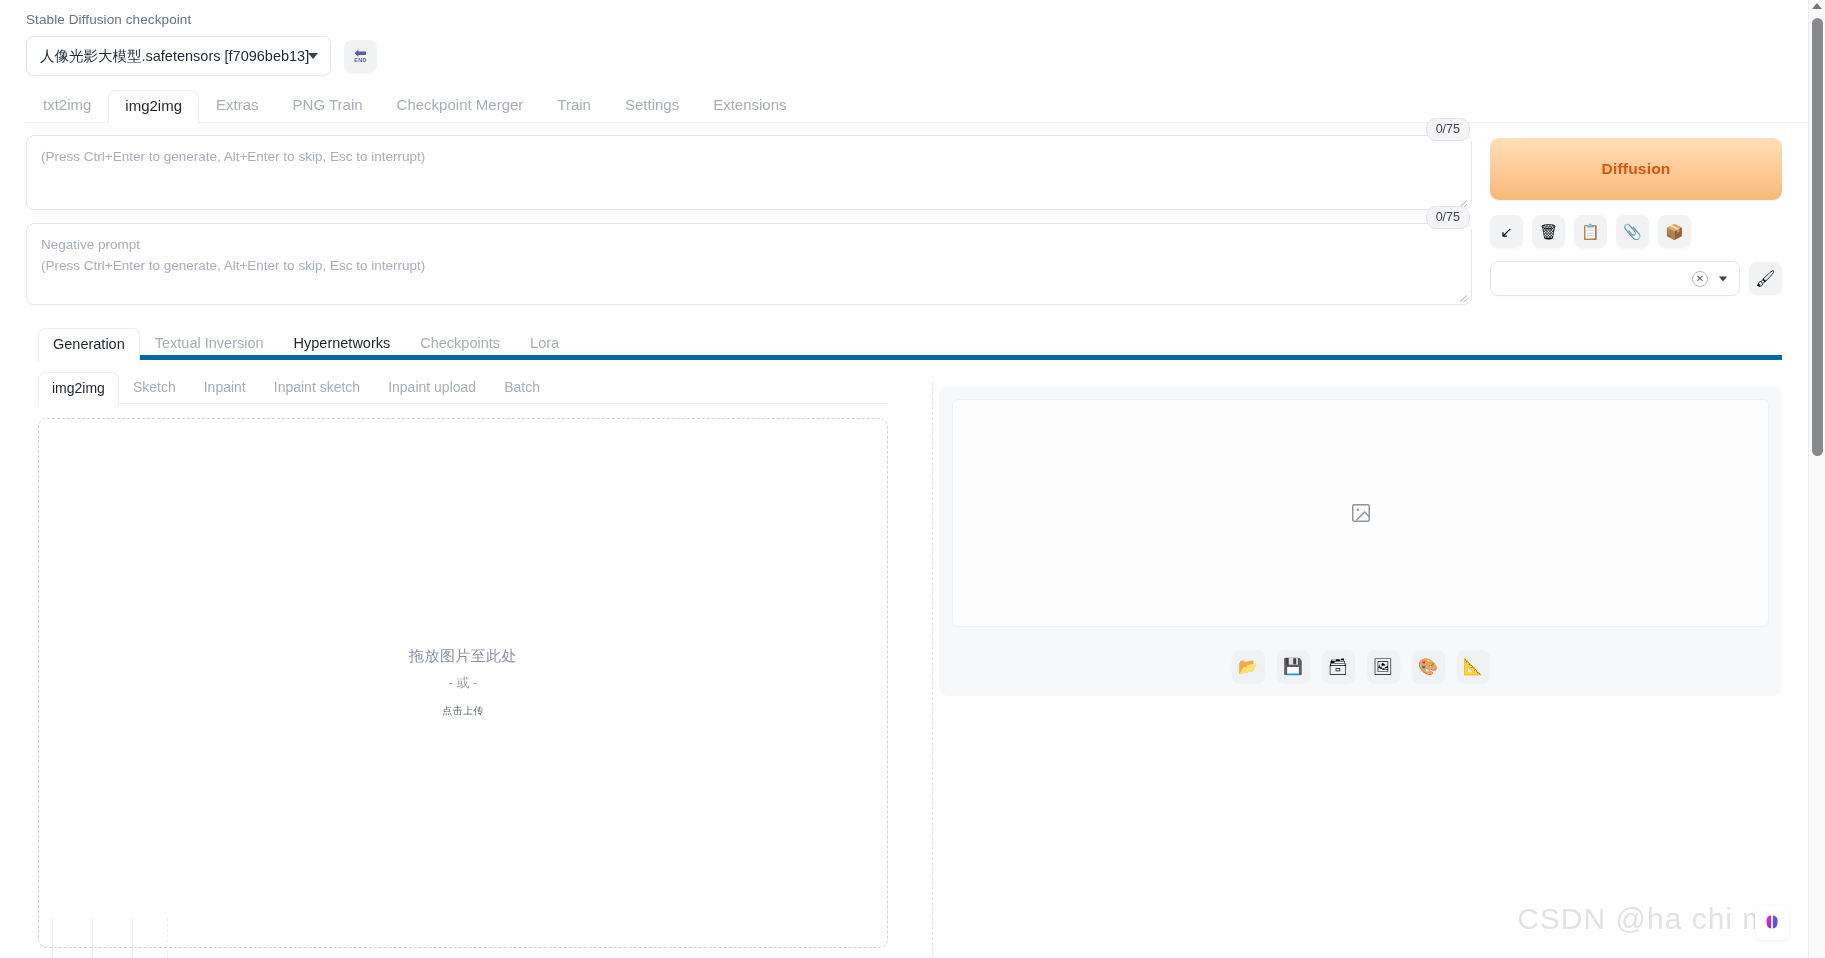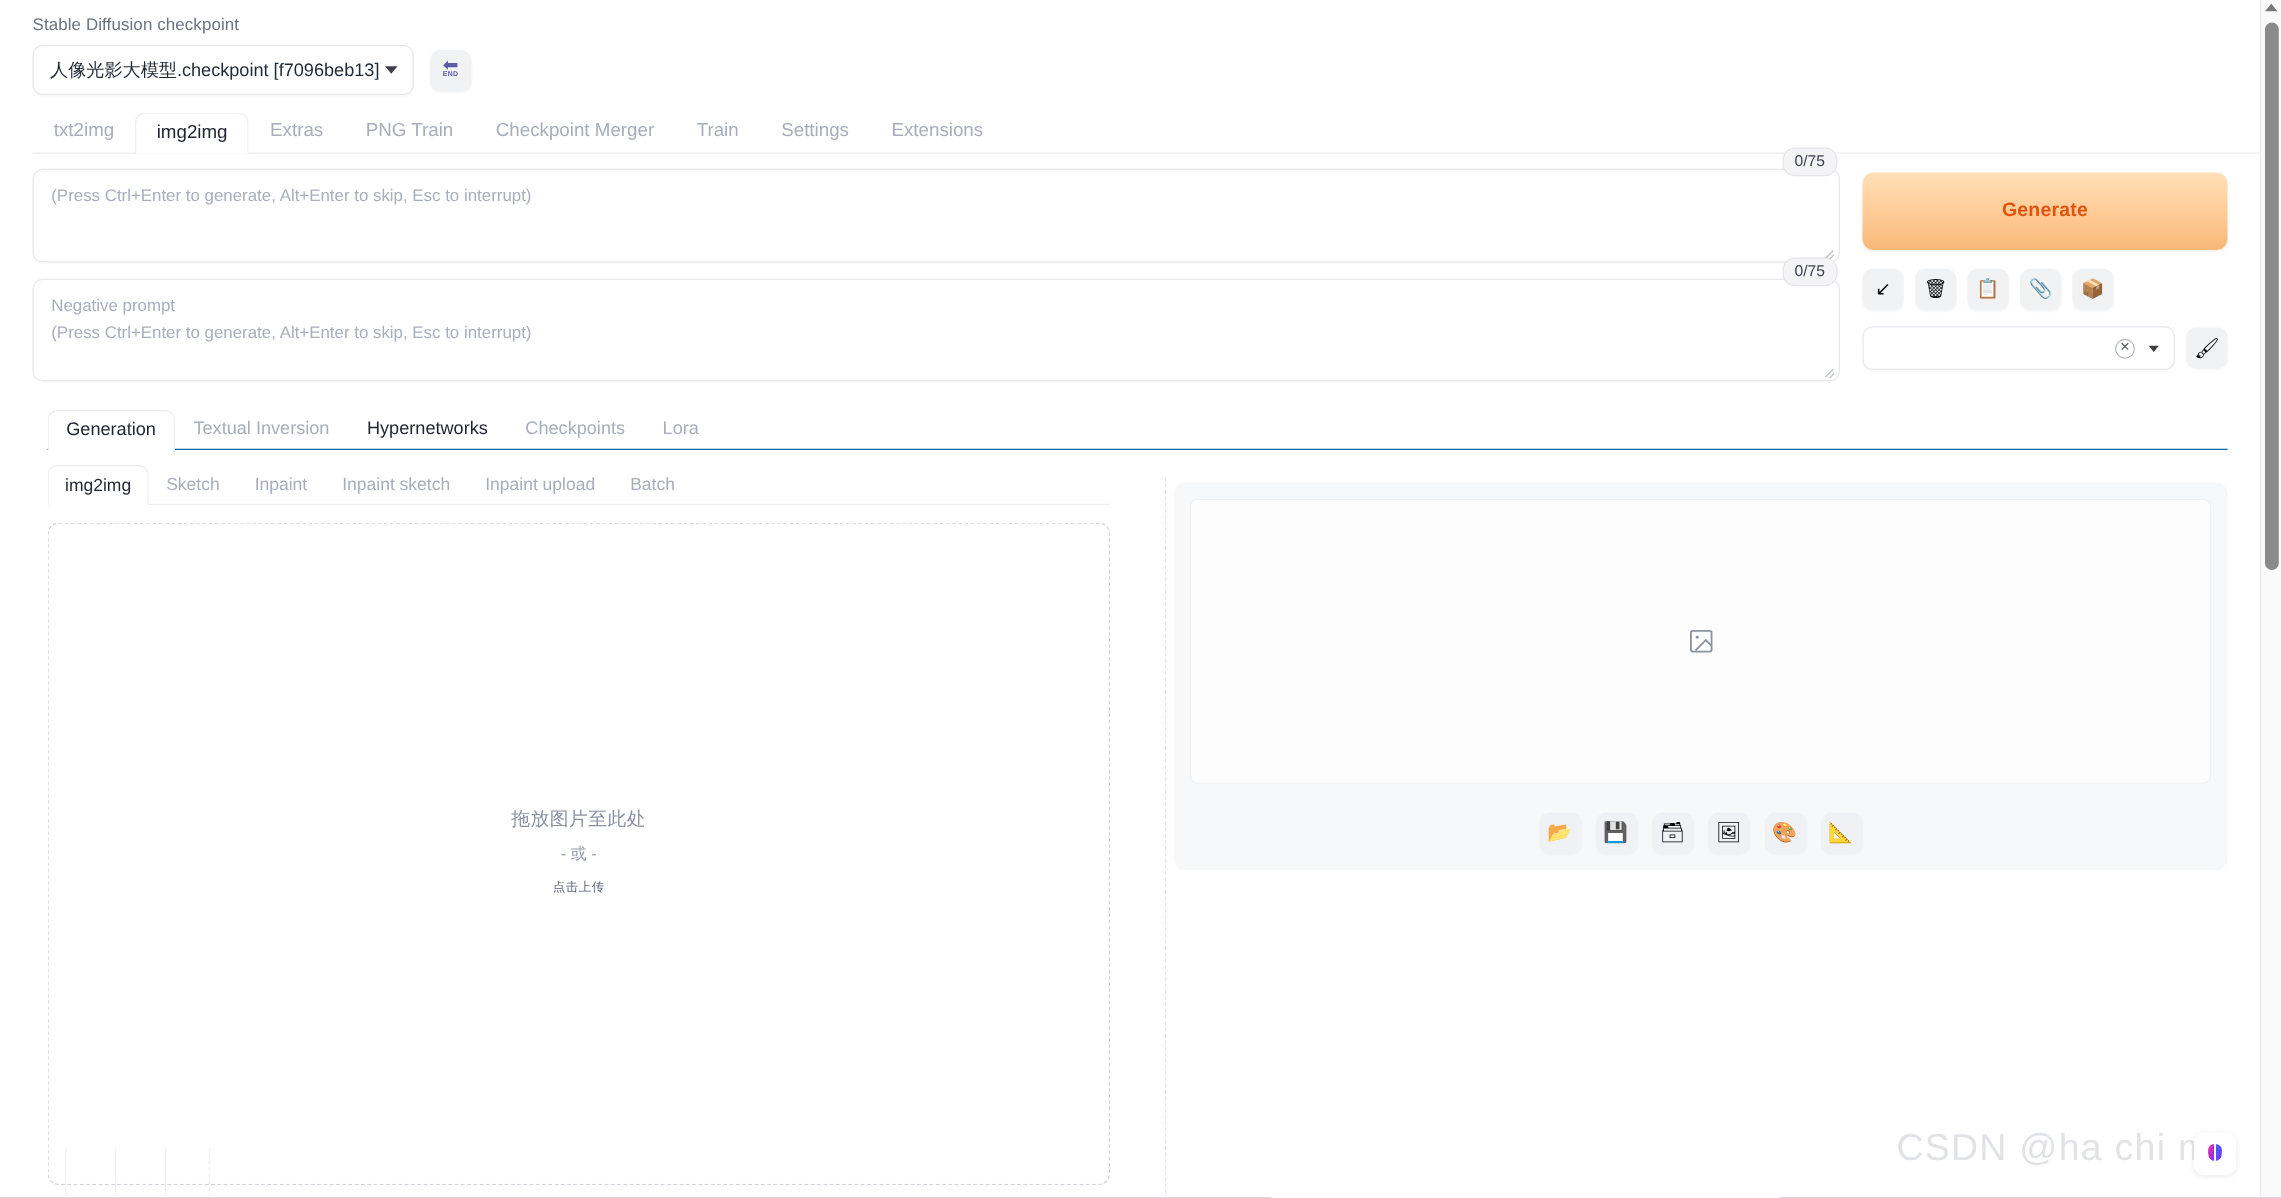--- a/index.html
+++ b/index.html
@@ -281,21 +281,21 @@
     display: flex; align-items: center; justify-content: center;
     font-size: 16px;
     box-shadow: 0 1px 2px rgba(0,0,0,.035);
   }
 
   
   .net-tabs {
     display: flex;
     align-items: flex-start;
     margin: 22px 26px 0 38px;
-    border-bottom: 1px solid #0369a1;
+    border-bottom: 5px solid #0369a1;
     height: 33px;
   }
   .net-tab {
     font-size: 14.5px;
     color: #a8adba;
     padding: 6px 14px 8px 14px;
     line-height: 18px;
     border: 1px solid transparent;
     border-bottom: none;
     white-space: nowrap;
@@ -469,21 +469,21 @@
 </head>
 <body>
 
 <div class="viewport">
   <div class="page">
 
     <div class="checkpoint-row">
       <div class="checkpoint-label">Stable Diffusion checkpoint</div>
       <div class="checkpoint-controls">
         <div class="checkpoint-select">
-          <span>人像光影大模型.checkpoint [f7096beb13]</span>
+          <span>人像光影大模型.safetensors [f7096beb13]</span>
           <span class="cp-caret"></span>
         </div>
         <div class="refresh-btn">
           <span class="ra">⬅</span>
           <span class="rend">END</span>
         </div>
       </div>
     </div>
 
     <div class="top-tabs">
@@ -513,21 +513,21 @@
           <div class="textarea-box ta-neg">
             <div>Negative prompt</div>
             <div>(Press Ctrl+Enter to generate, Alt+Enter to skip, Esc to interrupt)</div>
             <span class="ta-resize"></span>
           </div>
         </div>
 
       </div>
 
       <div class="action-col">
-        <div class="generate-btn">Generate</div>
+        <div class="generate-btn">Diffusion</div>
 
         <div class="icon-row">
           <div class="icon-btn">↙</div>
           <div class="icon-btn">🗑</div>
           <div class="icon-btn">📋</div>
           <div class="icon-btn">📎</div>
           <div class="icon-btn">📦</div>
         </div>
 
         <div class="styles-row">

